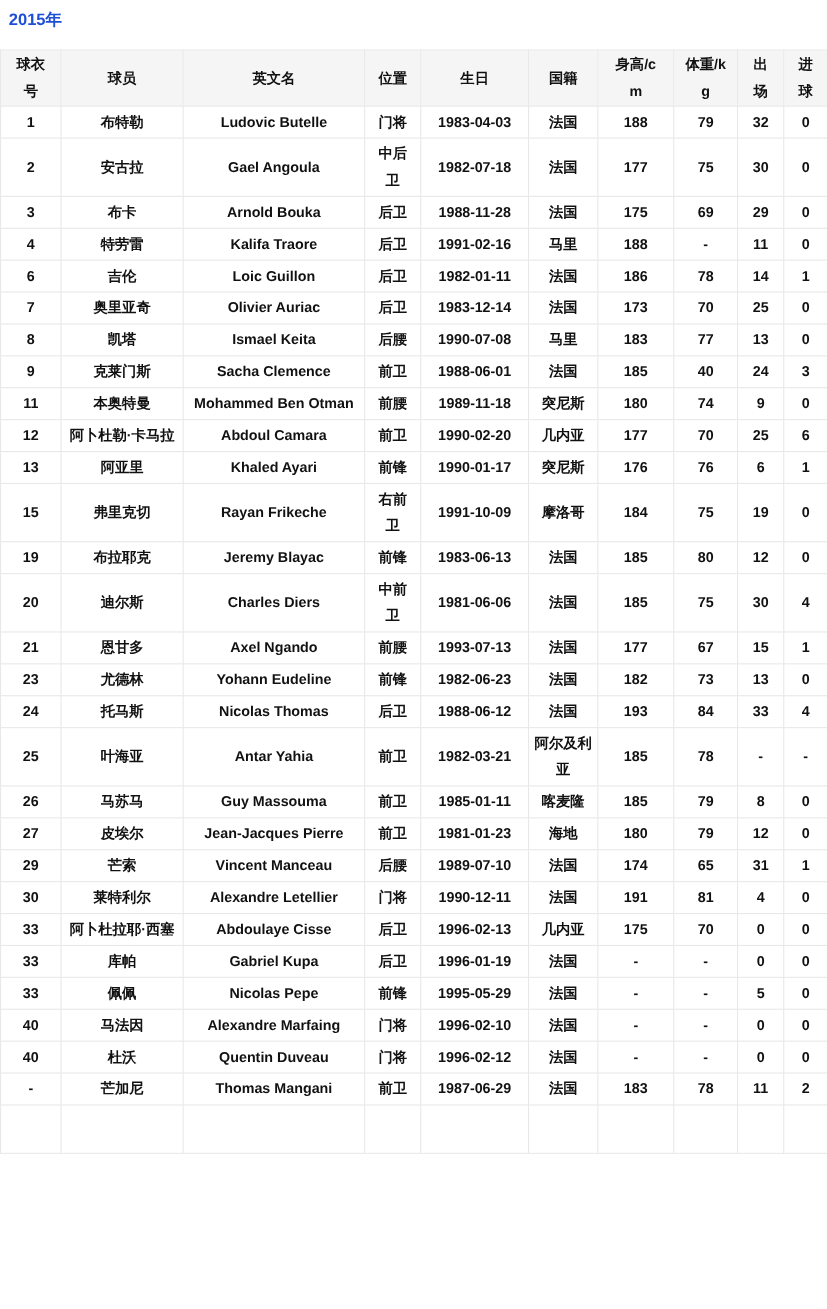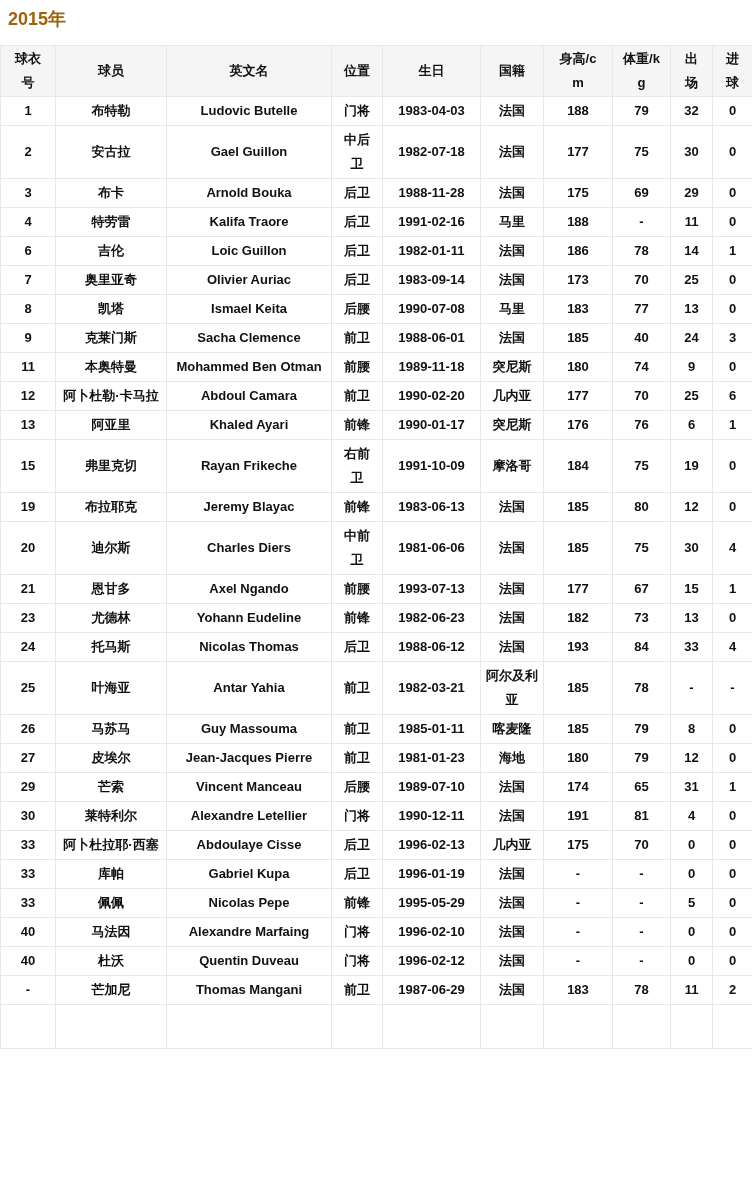--- a/index.html
+++ b/index.html
@@ -7,24 +7,24 @@
     margin: 0;
     padding: 0;
     width: 752px;
     height: 1190px;
     overflow: hidden;
     background: #ffffff;
     font-family: "Liberation Sans", "DejaVu Sans", sans-serif;
   }
   .page-title {
     margin: 9px 0 0 8px;
-    font-size: 18px;
+    font-size: 15px;
     line-height: 20px;
     font-weight: 700;
-    color: #a16207;
+    color: #1d4ed8;
   }
   table.roster {
     margin-top: 16px;
     width: 752px;
     table-layout: fixed;
     border-collapse: collapse;
   }
   table.roster th, table.roster td {
     border: 1px solid #e8e8e8;
     font-size: 13px;
@@ -102,21 +102,21 @@
         <td>1983-04-03</td>
         <td>法国</td>
         <td>188</td>
         <td>79</td>
         <td>32</td>
         <td>0</td>
       </tr>
       <tr>
         <td>2</td>
         <td>安古拉</td>
-        <td>Gael Guillon</td>
+        <td>Gael Angoula</td>
         <td>中后
 卫</td>
         <td>1982-07-18</td>
         <td>法国</td>
         <td>177</td>
         <td>75</td>
         <td>30</td>
         <td>0</td>
       </tr>
       <tr>
@@ -153,21 +153,21 @@
         <td>186</td>
         <td>78</td>
         <td>14</td>
         <td>1</td>
       </tr>
       <tr>
         <td>7</td>
         <td>奥里亚奇</td>
         <td>Olivier Auriac</td>
         <td>后卫</td>
-        <td>1983-09-14</td>
+        <td>1983-12-14</td>
         <td>法国</td>
         <td>173</td>
         <td>70</td>
         <td>25</td>
         <td>0</td>
       </tr>
       <tr>
         <td>8</td>
         <td>凯塔</td>
         <td>Ismael Keita</td>

